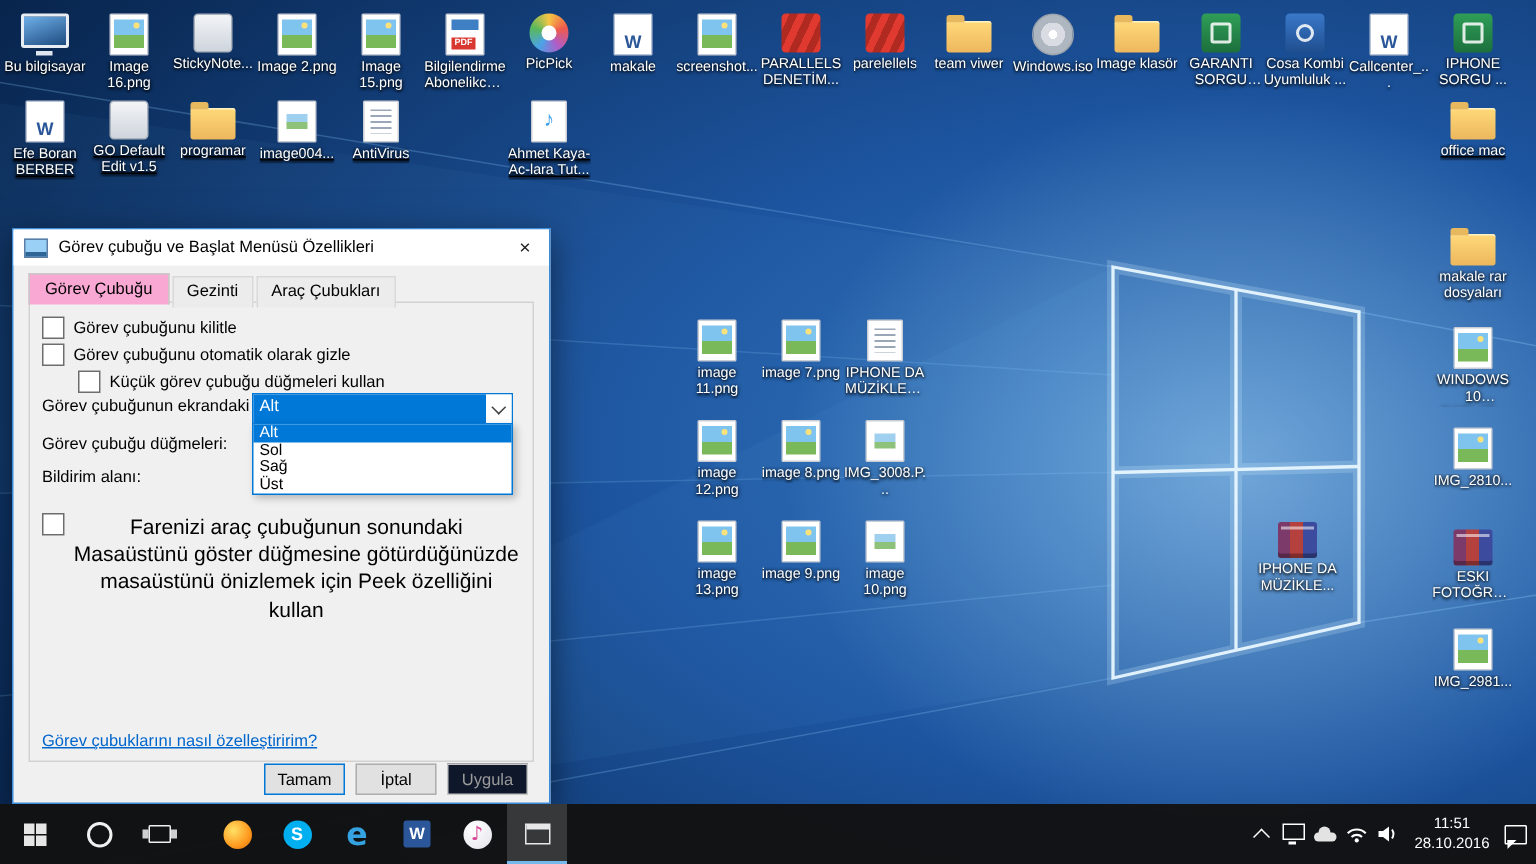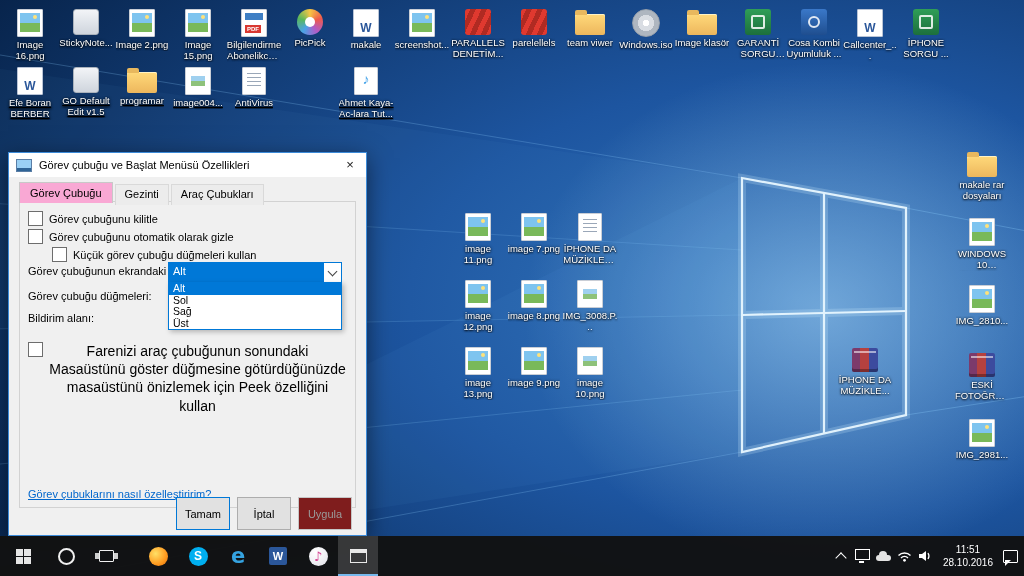--- a/index.html
+++ b/index.html
@@ -79,23 +79,23 @@
   .combo-value{flex:1;background:#0078d7;color:#fff;font-size:11px;line-height:17px;padding:0 4px;overflow:hidden;}
   .combo-arrow{width:17px;position:relative;background:#fff;}
   .combo-arrow::after{content:"";position:absolute;left:5px;top:5px;width:6px;height:6px;border-right:1.5px solid #444;border-bottom:1.5px solid #444;transform:rotate(45deg);}
   .droplist{position:absolute;left:148px;top:80px;width:172px;background:#fff;border:1px solid #0078d7;z-index:10;box-shadow:2px 2px 5px rgba(0,0,0,.25);}
   .opt{font-size:10.5px;height:11.5px;line-height:11.5px;padding:0 4px;color:#000;}
   .opt.selected{background:#0078d7;color:#fff;}
   .peek-row{position:absolute;left:8px;top:140px;width:318px;display:flex;align-items:flex-start;gap:6px;}
   .peek-label{font-size:14px;line-height:1.3;text-align:center;}
   .help-link{position:absolute;left:8px;top:286px;color:#0066cc;font-size:11px;text-decoration:underline;}
   .dlg-buttons{position:absolute;right:14px;bottom:5px;display:flex;gap:7px;}
-  .btn{min-width:54px;height:33px;background:#e1e1e1;border:1px solid #adadad;font:11px "Liberation Sans",sans-serif;color:#000;padding:0 8px;}
+  .btn{min-width:54px;height:21px;background:#e1e1e1;border:1px solid #adadad;font:11px "Liberation Sans",sans-serif;color:#000;padding:0 8px;}
   .btn.default{border-color:#0078d7;}
-  .btn.disabled{color:#9a9a9a;background:#7f1d1d;border-color:#c6c6c6;}
+  .btn.disabled{color:#9a9a9a;background:#0f172a;border-color:#c6c6c6;}
 
   
   .taskbar{position:absolute;left:0;right:0;bottom:0;height:40px;background:rgba(18,18,18,.97);z-index:30;display:flex;align-items:stretch;}
   .tb-btn{width:40px;display:flex;align-items:center;justify-content:center;flex:0 0 auto;}
   .tb-btn.start{width:46px;}
   .tb-btn.gap{margin-left:12px;}
   .tb-btn.active{background:rgba(255,255,255,.16);box-shadow:inset 0 -2px 0 #76b9ed;}
   #tb-apps{display:flex;align-items:stretch;}
   .win-logo{width:15px;height:15px;background:
       linear-gradient(#e6e6e6,#e6e6e6) left top,
@@ -161,20 +161,24 @@
     </g>
     <g fill="none" stroke="#e8f7ff" stroke-width="2.2" opacity="0.95">
       <path d="M742,178 L906,208 L906,415 L742,452 Z"></path>
       <path d="M742,315 L906,311"></path>
       <path d="M824,193 L824,433"></path>
     </g>
   </svg>
 
   <div class="icon-row" id="row1">
       <div class="cell">
+        <div class="ficon k-computer"></div>
+        <div class="ilabel">Bu bilgisayar</div>
+      </div>
+      <div class="cell">
         <div class="ficon k-image"></div>
         <div class="ilabel">Image 16.png</div>
       </div>
       <div class="cell">
         <div class="ficon k-app-gray"></div>
         <div class="ilabel">StickyNote...</div>
       </div>
       <div class="cell">
         <div class="ficon k-image"></div>
         <div class="ilabel">Image 2.png</div>
@@ -265,20 +269,24 @@
       <div class="cell empty"></div>
       <div class="cell empty"></div>
       <div class="cell empty"></div>
       <div class="cell empty"></div>
       <div class="cell empty"></div>
       <div class="cell empty"></div>
       <div class="cell empty"></div>
       <div class="cell empty"></div>
       <div class="cell empty"></div>
       <div class="cell empty"></div>
+      <div class="cell">
+        <div class="ficon k-folder"></div>
+        <div class="ilabel">office mac</div>
+      </div>
     </div>
   <div class="icon-row" id="mid0">
       <div class="cell">
         <div class="ficon k-image"></div>
         <div class="ilabel">image 11.png</div>
       </div>
       <div class="cell">
         <div class="ficon k-image"></div>
         <div class="ilabel">image 7.png</div>
       </div>

